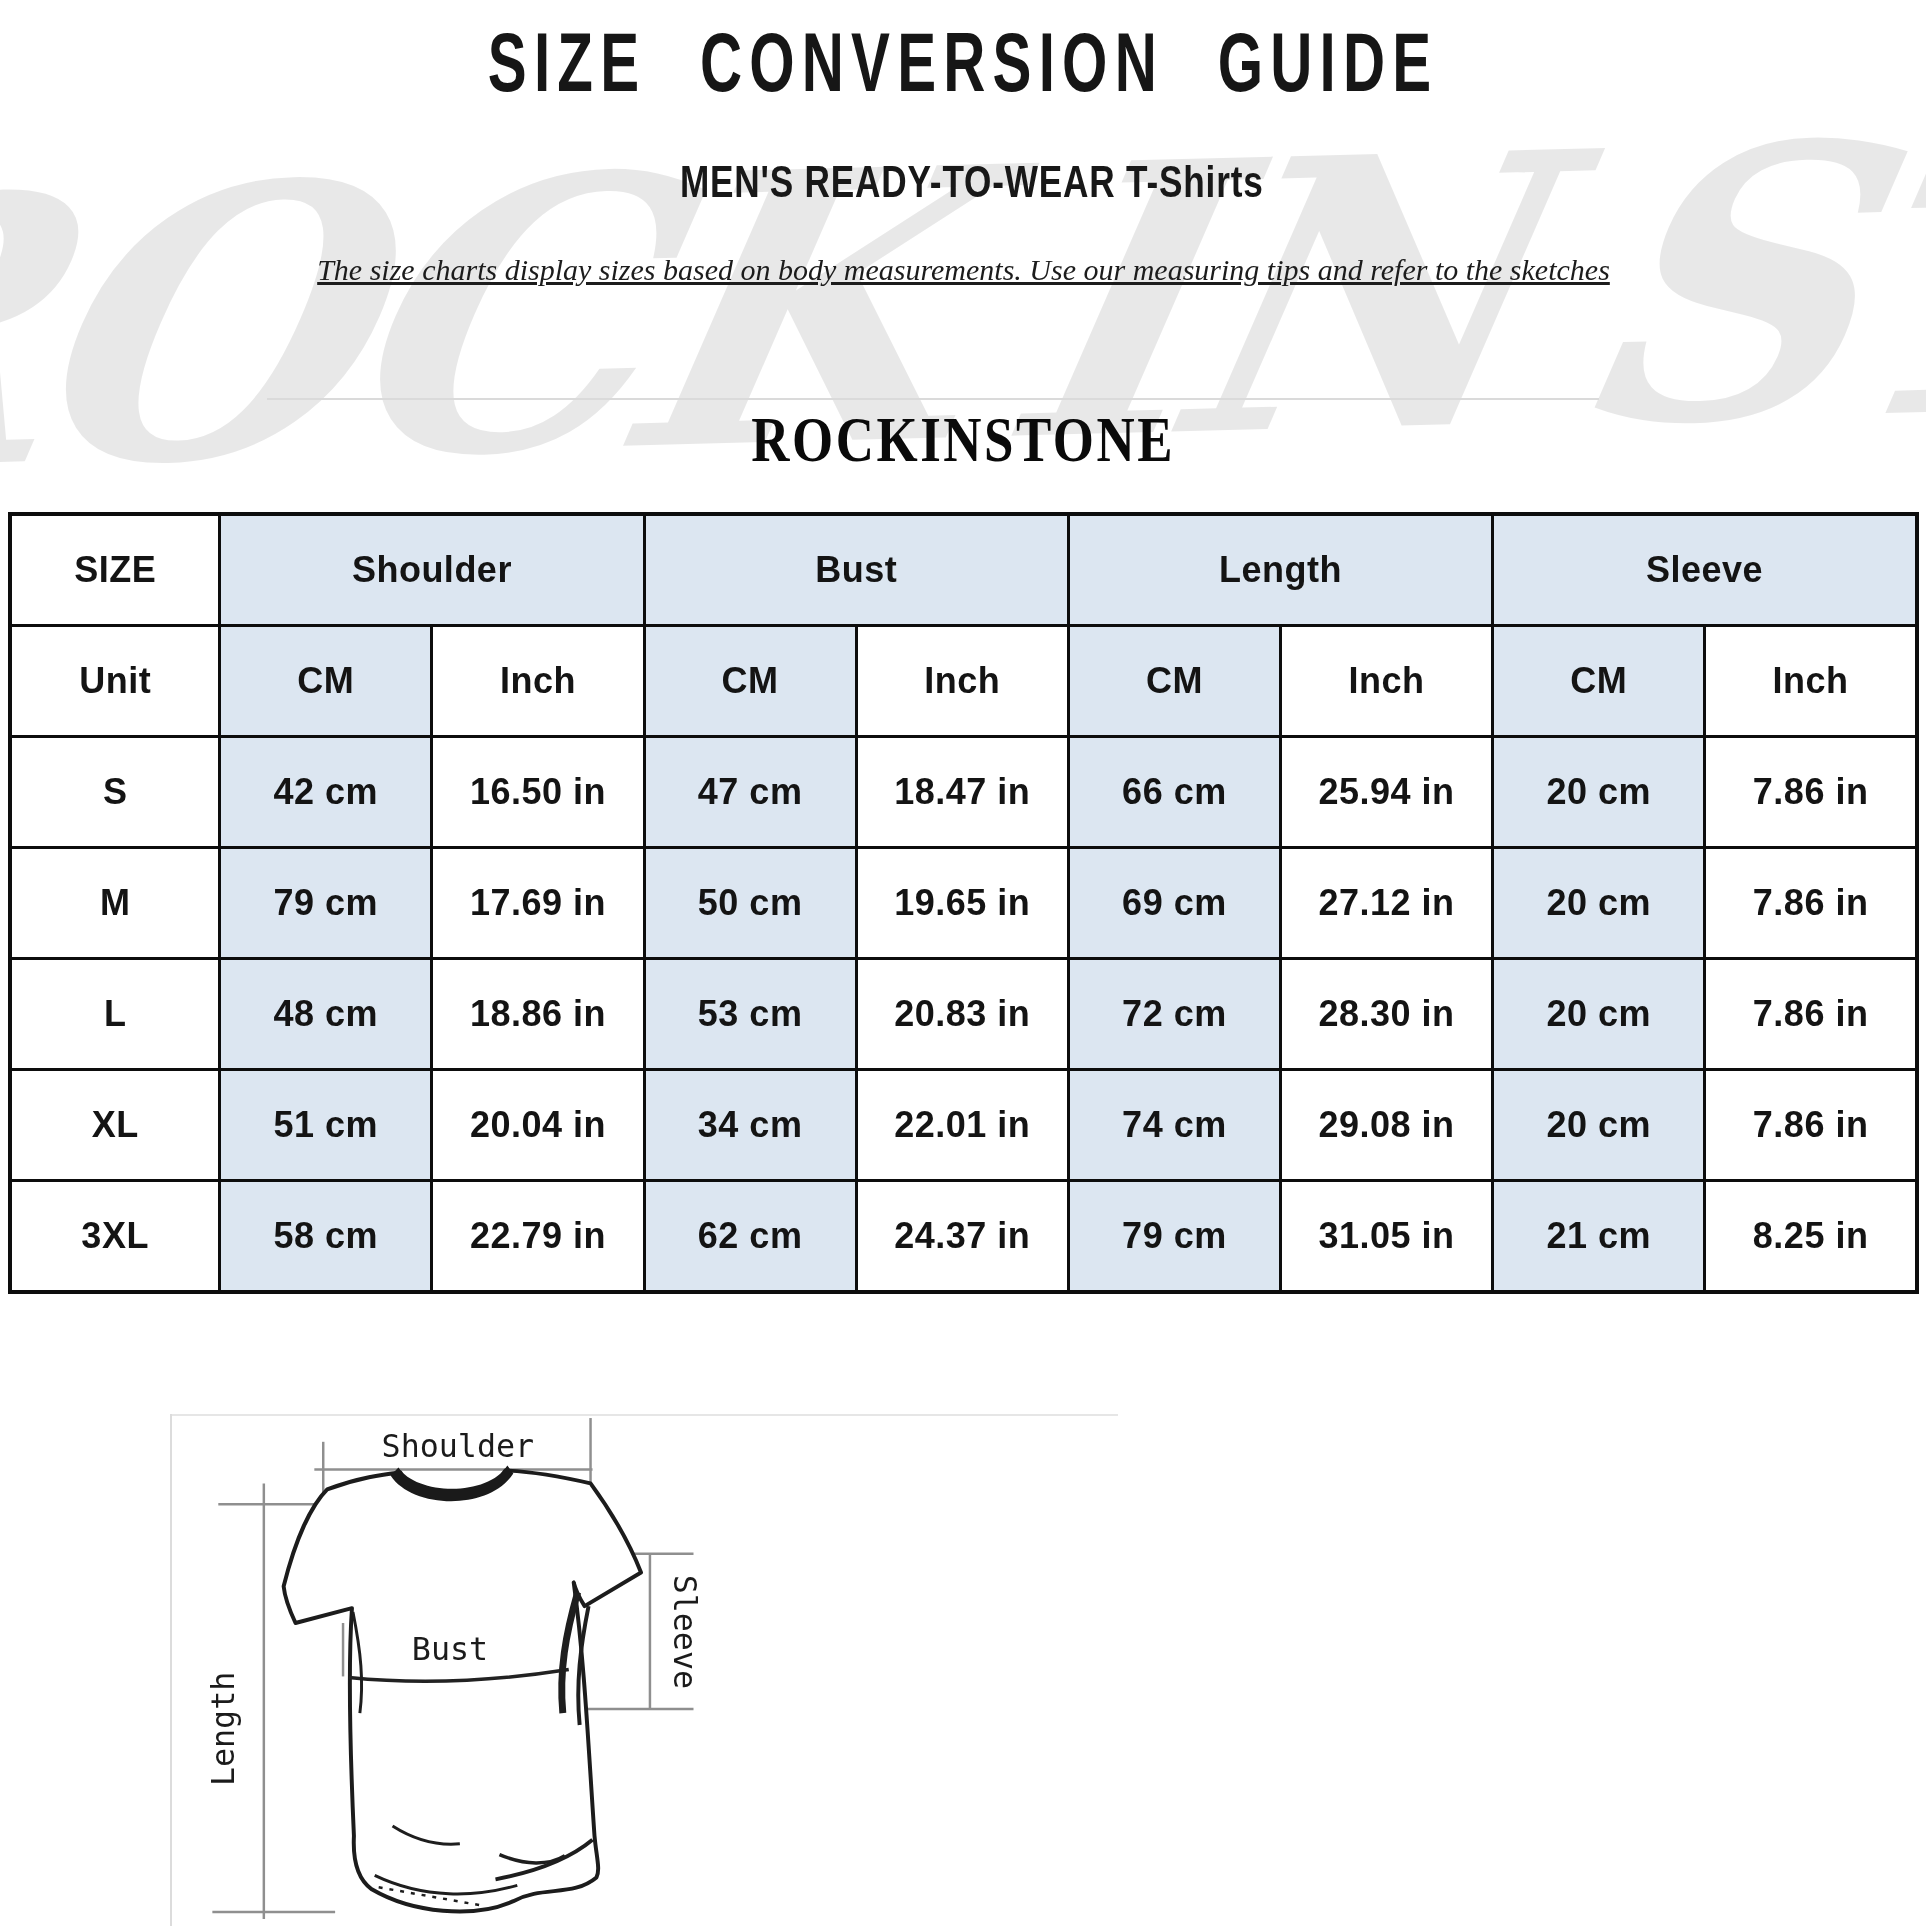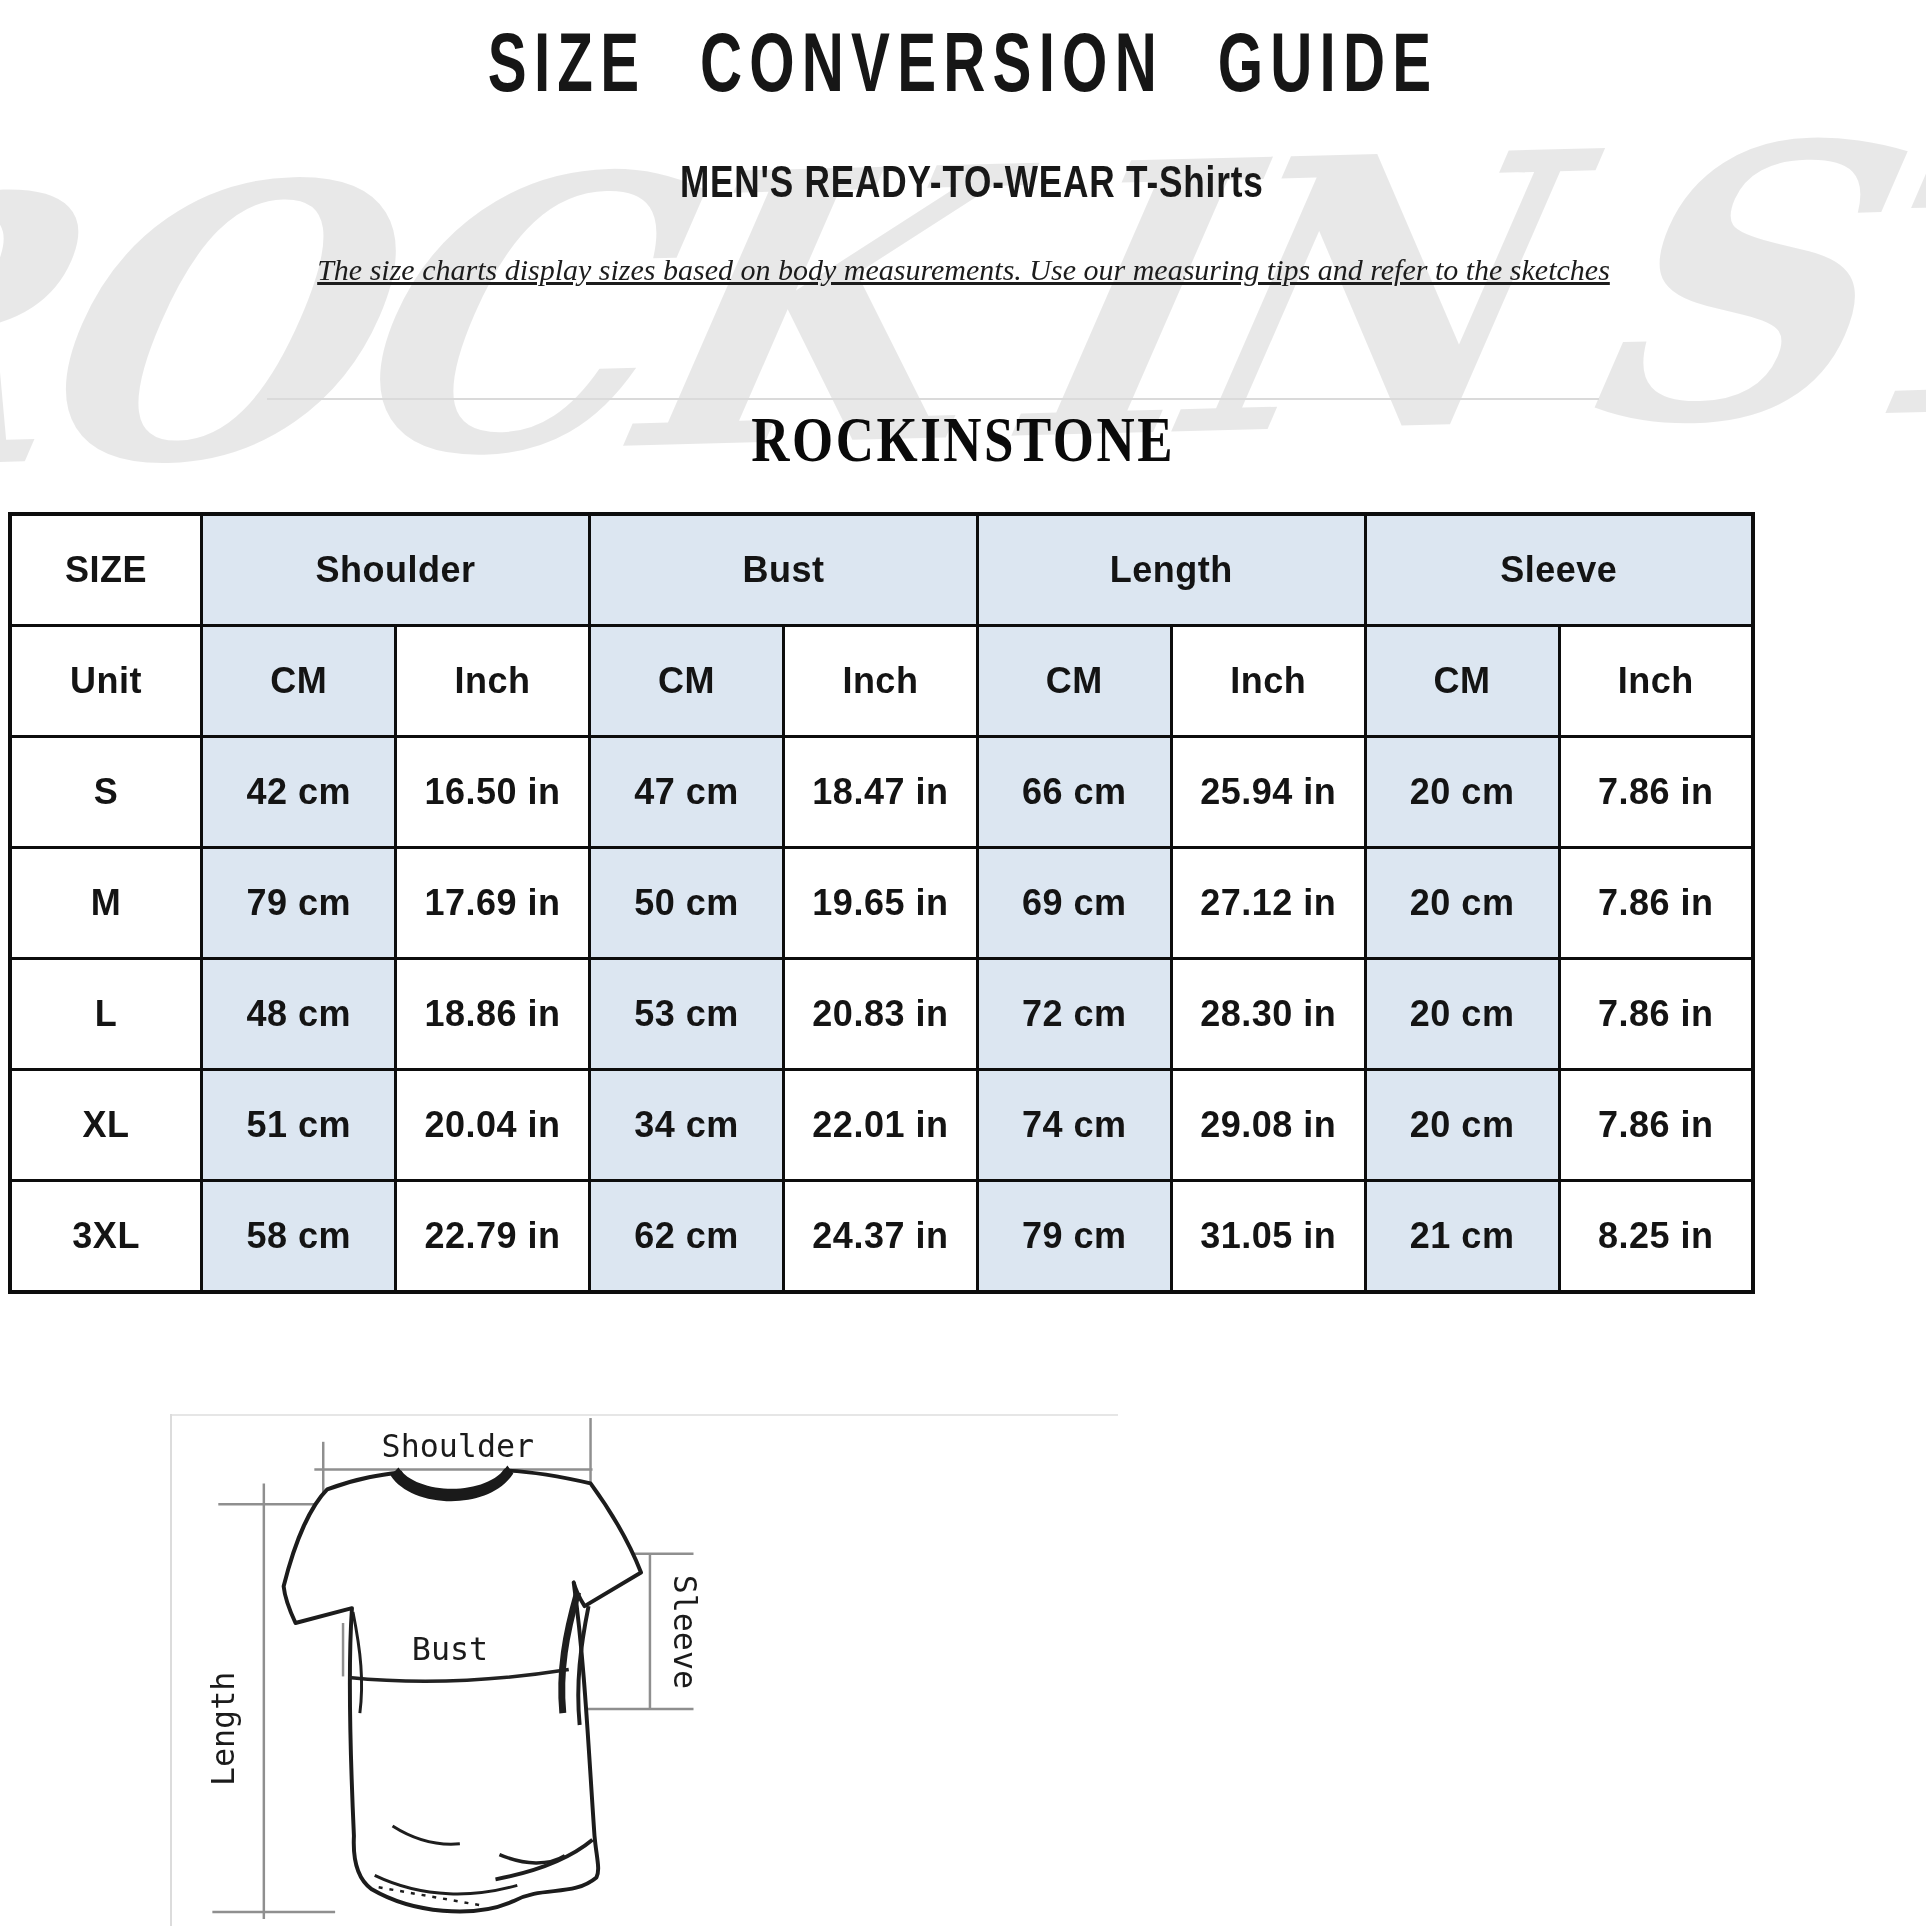--- a/index.html
+++ b/index.html
@@ -38,21 +38,21 @@
   .brand{
     position:absolute;top:404px;left:0;width:100%;text-align:center;z-index:2;
   }
   .brand .inner{
     display:inline-block;font-family:"Liberation Serif",serif;font-weight:700;
     font-size:63px;letter-spacing:3px;transform:scaleX(0.84);transform-origin:center top;
     color:#0a0a0a;white-space:nowrap;
   }
   
   table.size-table{
-    position:absolute;left:8px;top:512px;width:1747px;z-index:2;
+    position:absolute;left:8px;top:512px;width:1911px;z-index:2;
     border-collapse:collapse;table-layout:fixed;background:#fff;
   }
   .size-table th,.size-table td{
     border:3px solid var(--table-border,#0d0d0d);
     text-align:center;vertical-align:middle;
     font-weight:700;font-size:36px;color:#141414;
     height:108px;padding:0;letter-spacing:0.5px;
   }
   .size-table{border:4px solid var(--table-border,#0d0d0d);}
   .size-table .blue{background:var(--cell-fill,#dce6f1);}

